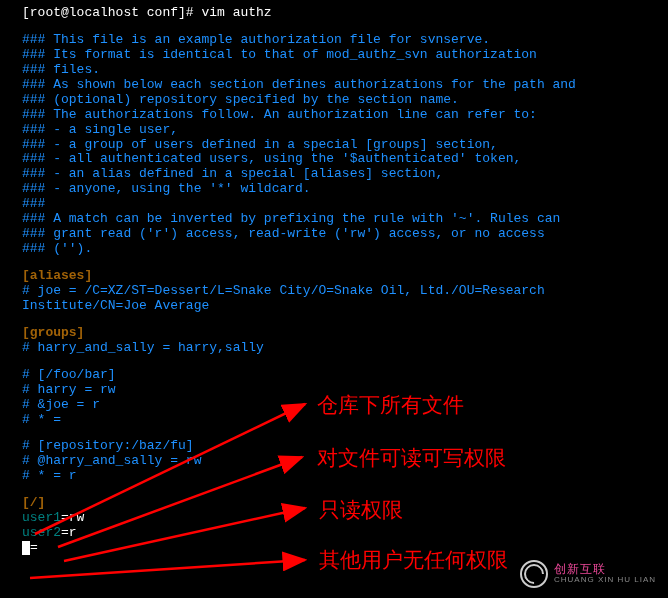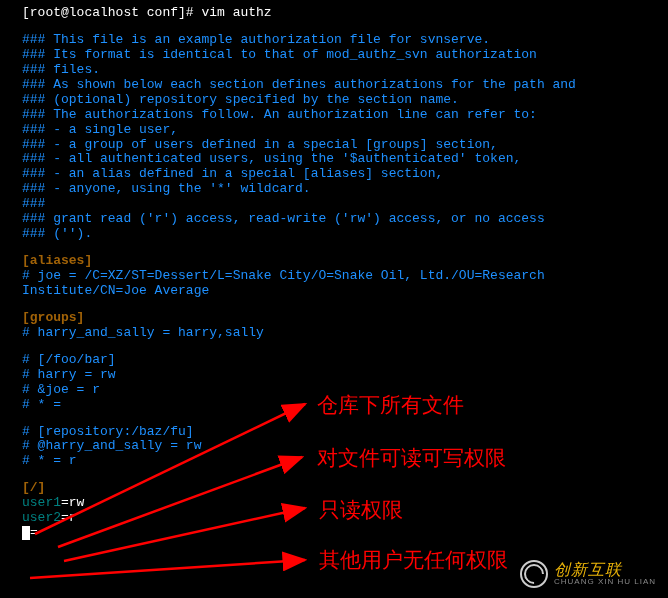--- a/index.html
+++ b/index.html
@@ -95,24 +95,23 @@
       border-radius: 50%;
       border-right-color: transparent;
       transform: rotate(45deg);
     }
     .logo-text {
       display: flex;
       flex-direction: column;
       line-height: 1.1;
     }
     .logo-main {
-      color: #eab308;
-      font-size: 16px;
+      color: #ec4899;
+      font-size: 12px;
       letter-spacing: 1px;
-      font-style: italic;
     }
     .logo-sub {
       color: #888;
       font-size: 8px;
       letter-spacing: 1px;
     }
   </style>
 </head>
 <body>
 
@@ -128,20 +127,21 @@
   <div class="comment">### files.</div>
   <div class="comment">### As shown below each section defines authorizations for the path and</div>
   <div class="comment">### (optional) repository specified by the section name.</div>
   <div class="comment">### The authorizations follow. An authorization line can refer to:</div>
   <div class="comment">###  - a single user,</div>
   <div class="comment">###  - a group of users defined in a special [groups] section,</div>
   <div class="comment">###  - all authenticated users, using the '$authenticated' token,</div>
   <div class="comment">###  - an alias defined in a special [aliases] section,</div>
   <div class="comment">###  - anyone, using the '*' wildcard.</div>
   <div class="comment">###</div>
+  <div class="comment">### A match can be inverted by prefixing the rule with '~'. Rules can</div>
   <div class="comment">### grant read ('r') access, read-write ('rw') access, or no access</div>
   <div><span class="comment">###</span> <span class="comment">('').</span></div>
   <div style="height:12px"></div>
   <div><span class="cyan">[aliases]</span></div>
   <div class="darkblue"># joe = /C=XZ/ST=Dessert/L=Snake City/O=Snake Oil, Ltd./OU=Research Institute/CN=Joe Average</div>
   <div style="height:12px"></div>
   <div><span class="cyan">[groups]</span></div>
   <div class="darkblue"># harry_and_sally = harry,sally</div>
   <div style="height:12px"></div>
   <div class="darkblue"># [/foo/bar]</div>

